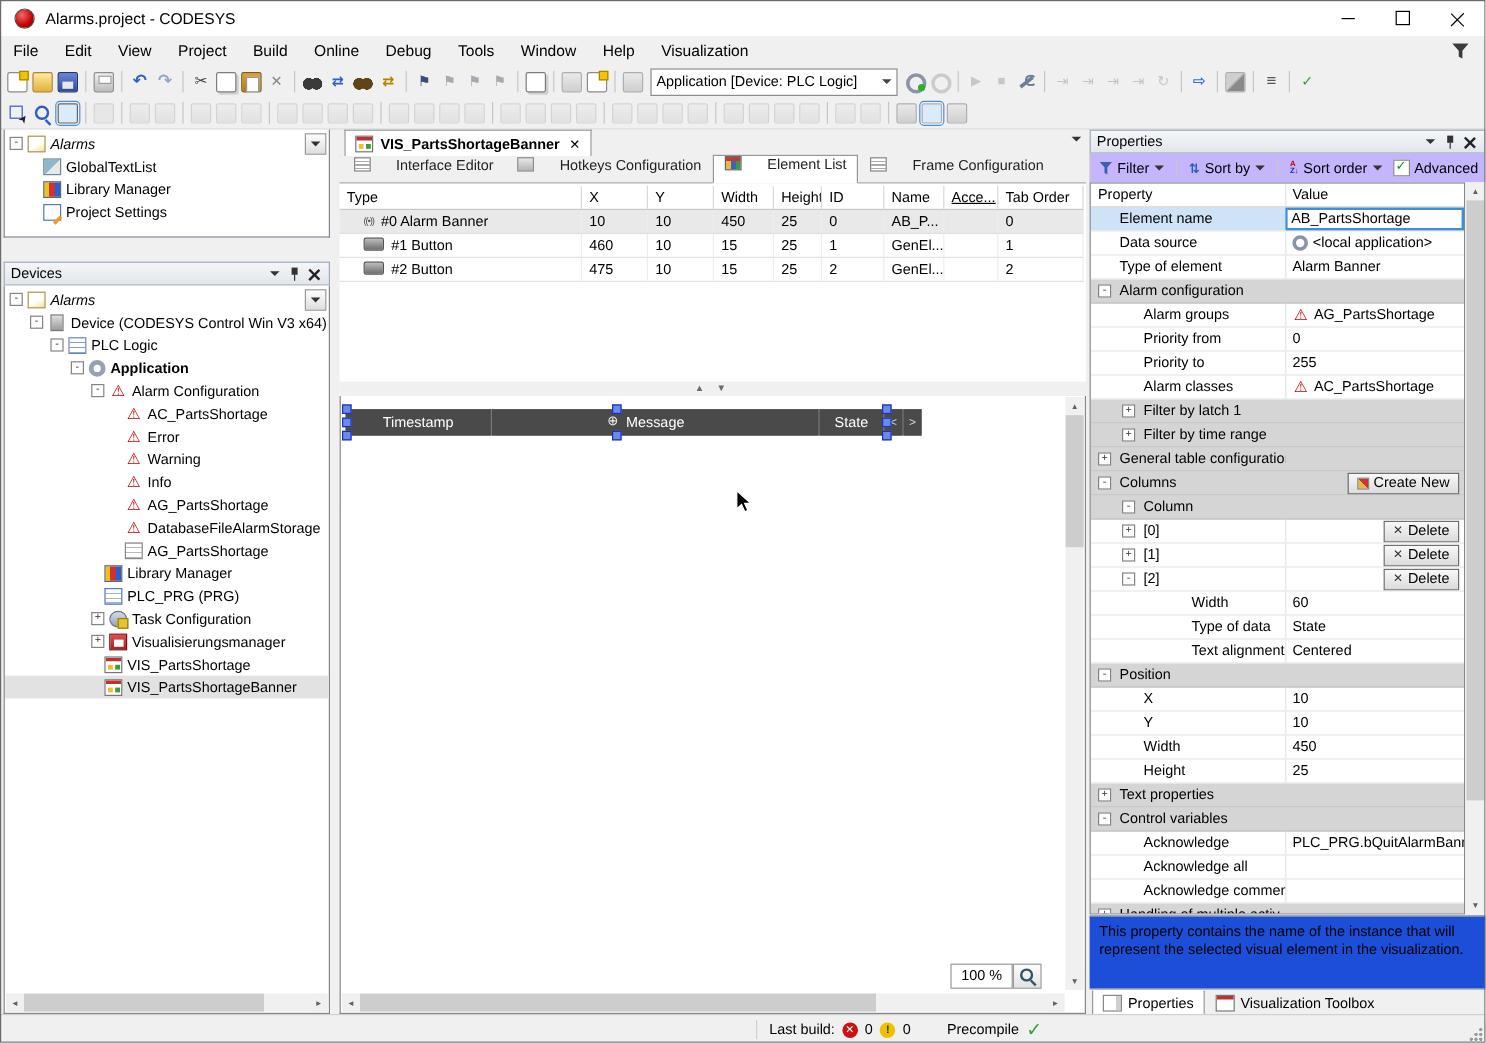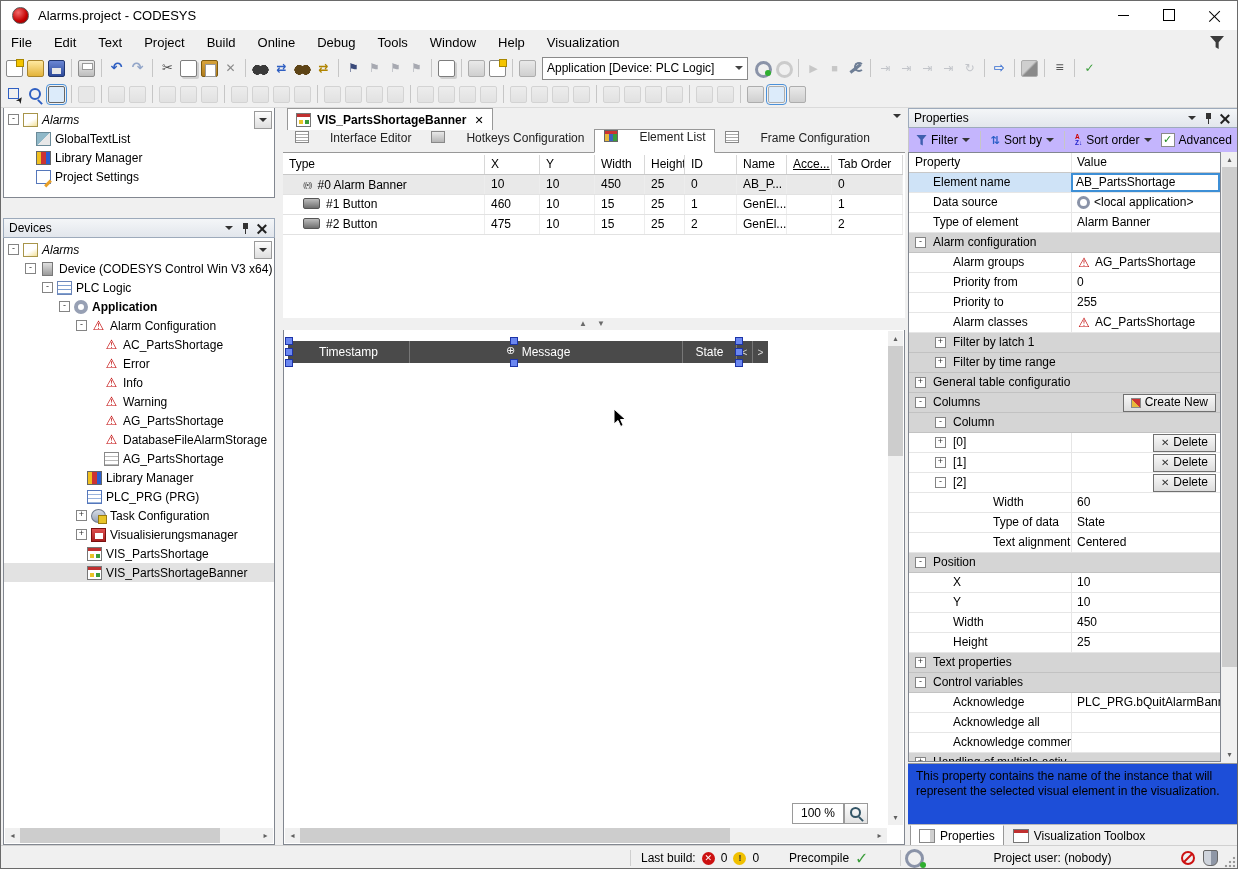--- a/index.html
+++ b/index.html
@@ -253,21 +253,21 @@
       </div>
     <div class="wbtn">
         <span class="ic-close"></span>
       </div>
   </div>
 </div>
 
 <div id="menubar" class="abs">
     <span class="menu-item">File</span>
     <span class="menu-item">Edit</span>
-    <span class="menu-item">Text</span>
+    <span class="menu-item">View</span>
     <span class="menu-item">Project</span>
     <span class="menu-item">Build</span>
     <span class="menu-item">Online</span>
     <span class="menu-item">Debug</span>
     <span class="menu-item">Tools</span>
     <span class="menu-item">Window</span>
     <span class="menu-item">Help</span>
     <span class="menu-item">Visualization</span>
   </div>
 <div id="menu-funnel"></div>
@@ -461,26 +461,26 @@
         <span class="tlabel">AC_PartsShortage</span>
       </div>
       <div class="trow" style="padding-left: 89px;">
         <span class="texpsp"></span>
         <span class="ticn ticn-alarm-class"></span>
         <span class="tlabel">Error</span>
       </div>
       <div class="trow" style="padding-left: 89px;">
         <span class="texpsp"></span>
         <span class="ticn ticn-alarm-class"></span>
+        <span class="tlabel">Warning</span>
+      </div>
+      <div class="trow" style="padding-left: 89px;">
+        <span class="texpsp"></span>
+        <span class="ticn ticn-alarm-class"></span>
         <span class="tlabel">Info</span>
-      </div>
-      <div class="trow" style="padding-left: 89px;">
-        <span class="texpsp"></span>
-        <span class="ticn ticn-alarm-class"></span>
-        <span class="tlabel">Warning</span>
       </div>
       <div class="trow" style="padding-left: 89px;">
         <span class="texpsp"></span>
         <span class="ticn ticn-alarm-group"></span>
         <span class="tlabel">AG_PartsShortage</span>
       </div>
       <div class="trow" style="padding-left: 89px;">
         <span class="texpsp"></span>
         <span class="ticn ticn-alarm-storage"></span>
         <span class="tlabel">DatabaseFileAlarmStorage</span>
@@ -889,21 +889,14 @@
     <span>Last build:</span>
     <span class="st-circle st-err">✕</span>
     <span>0</span>
     <span class="st-circle st-warn">!</span>
     <span>0</span>
     <span style="width:18px"></span>
     <span>Precompile</span>
     <span class="st-ok">✓</span>
   </div>
   <span class="st-sep" style="margin-left:auto"></span>
-  <div style="width:333px;display:flex;align-items:center;padding-left:4px;gap:8px">
-    <span class="st-gear"></span>
-    <span style="flex:1;text-align:center">Project user: (nobody)</span>
-    <span class="st-noentry"></span>
-    <span class="st-shield"></span>
-    <span style="width:12px"></span>
-  </div>
   <div id="grip"></div>
 </div>
 
 </body></html>

